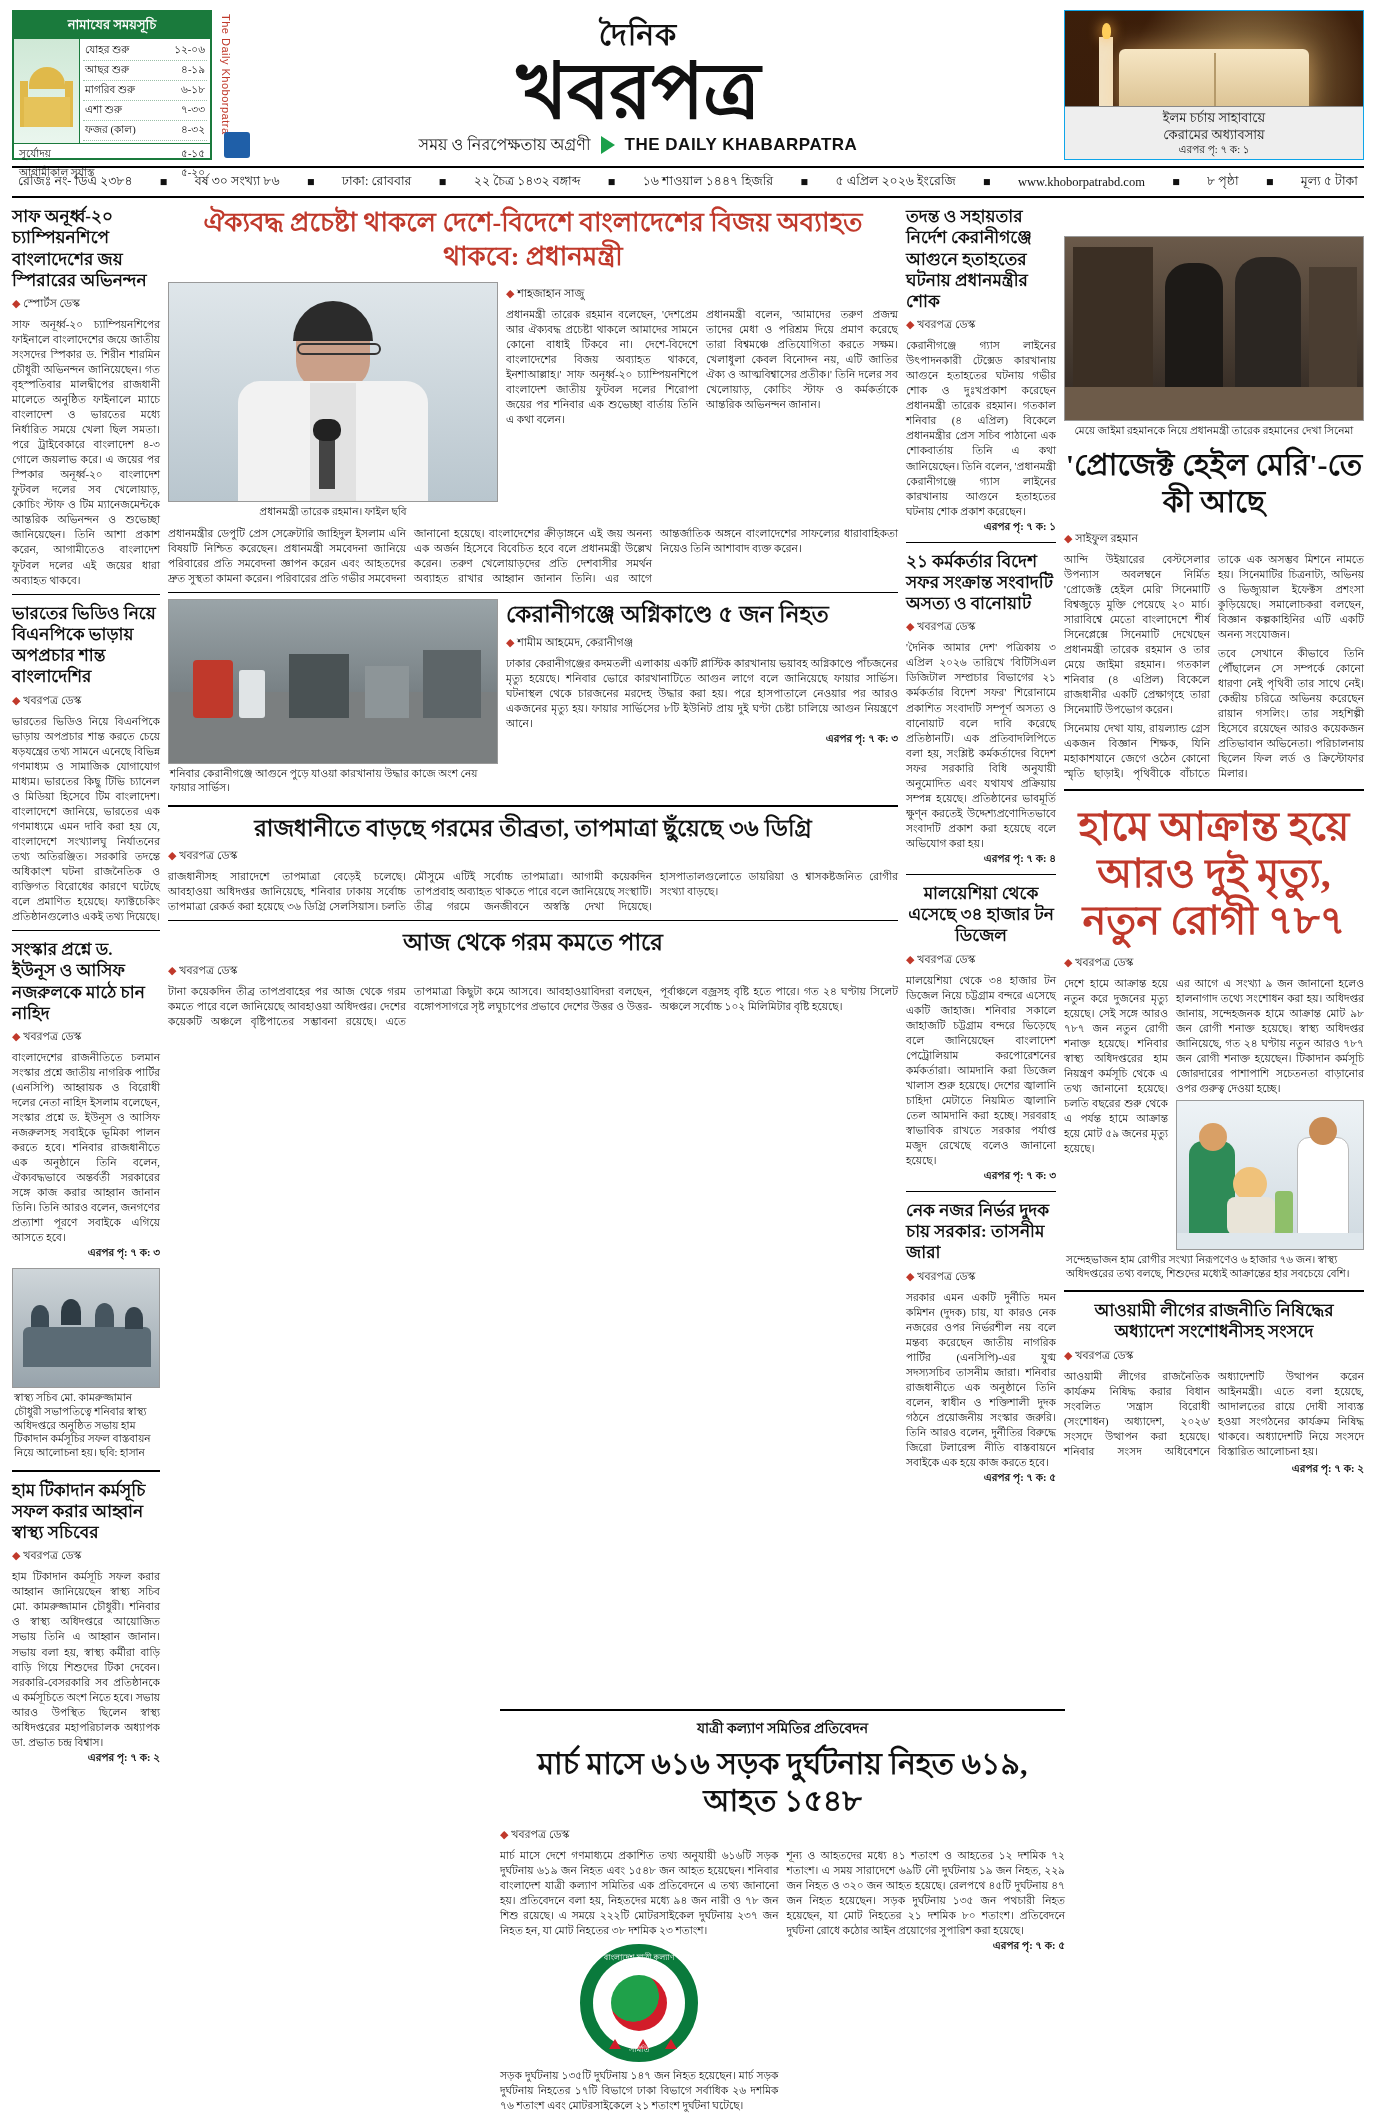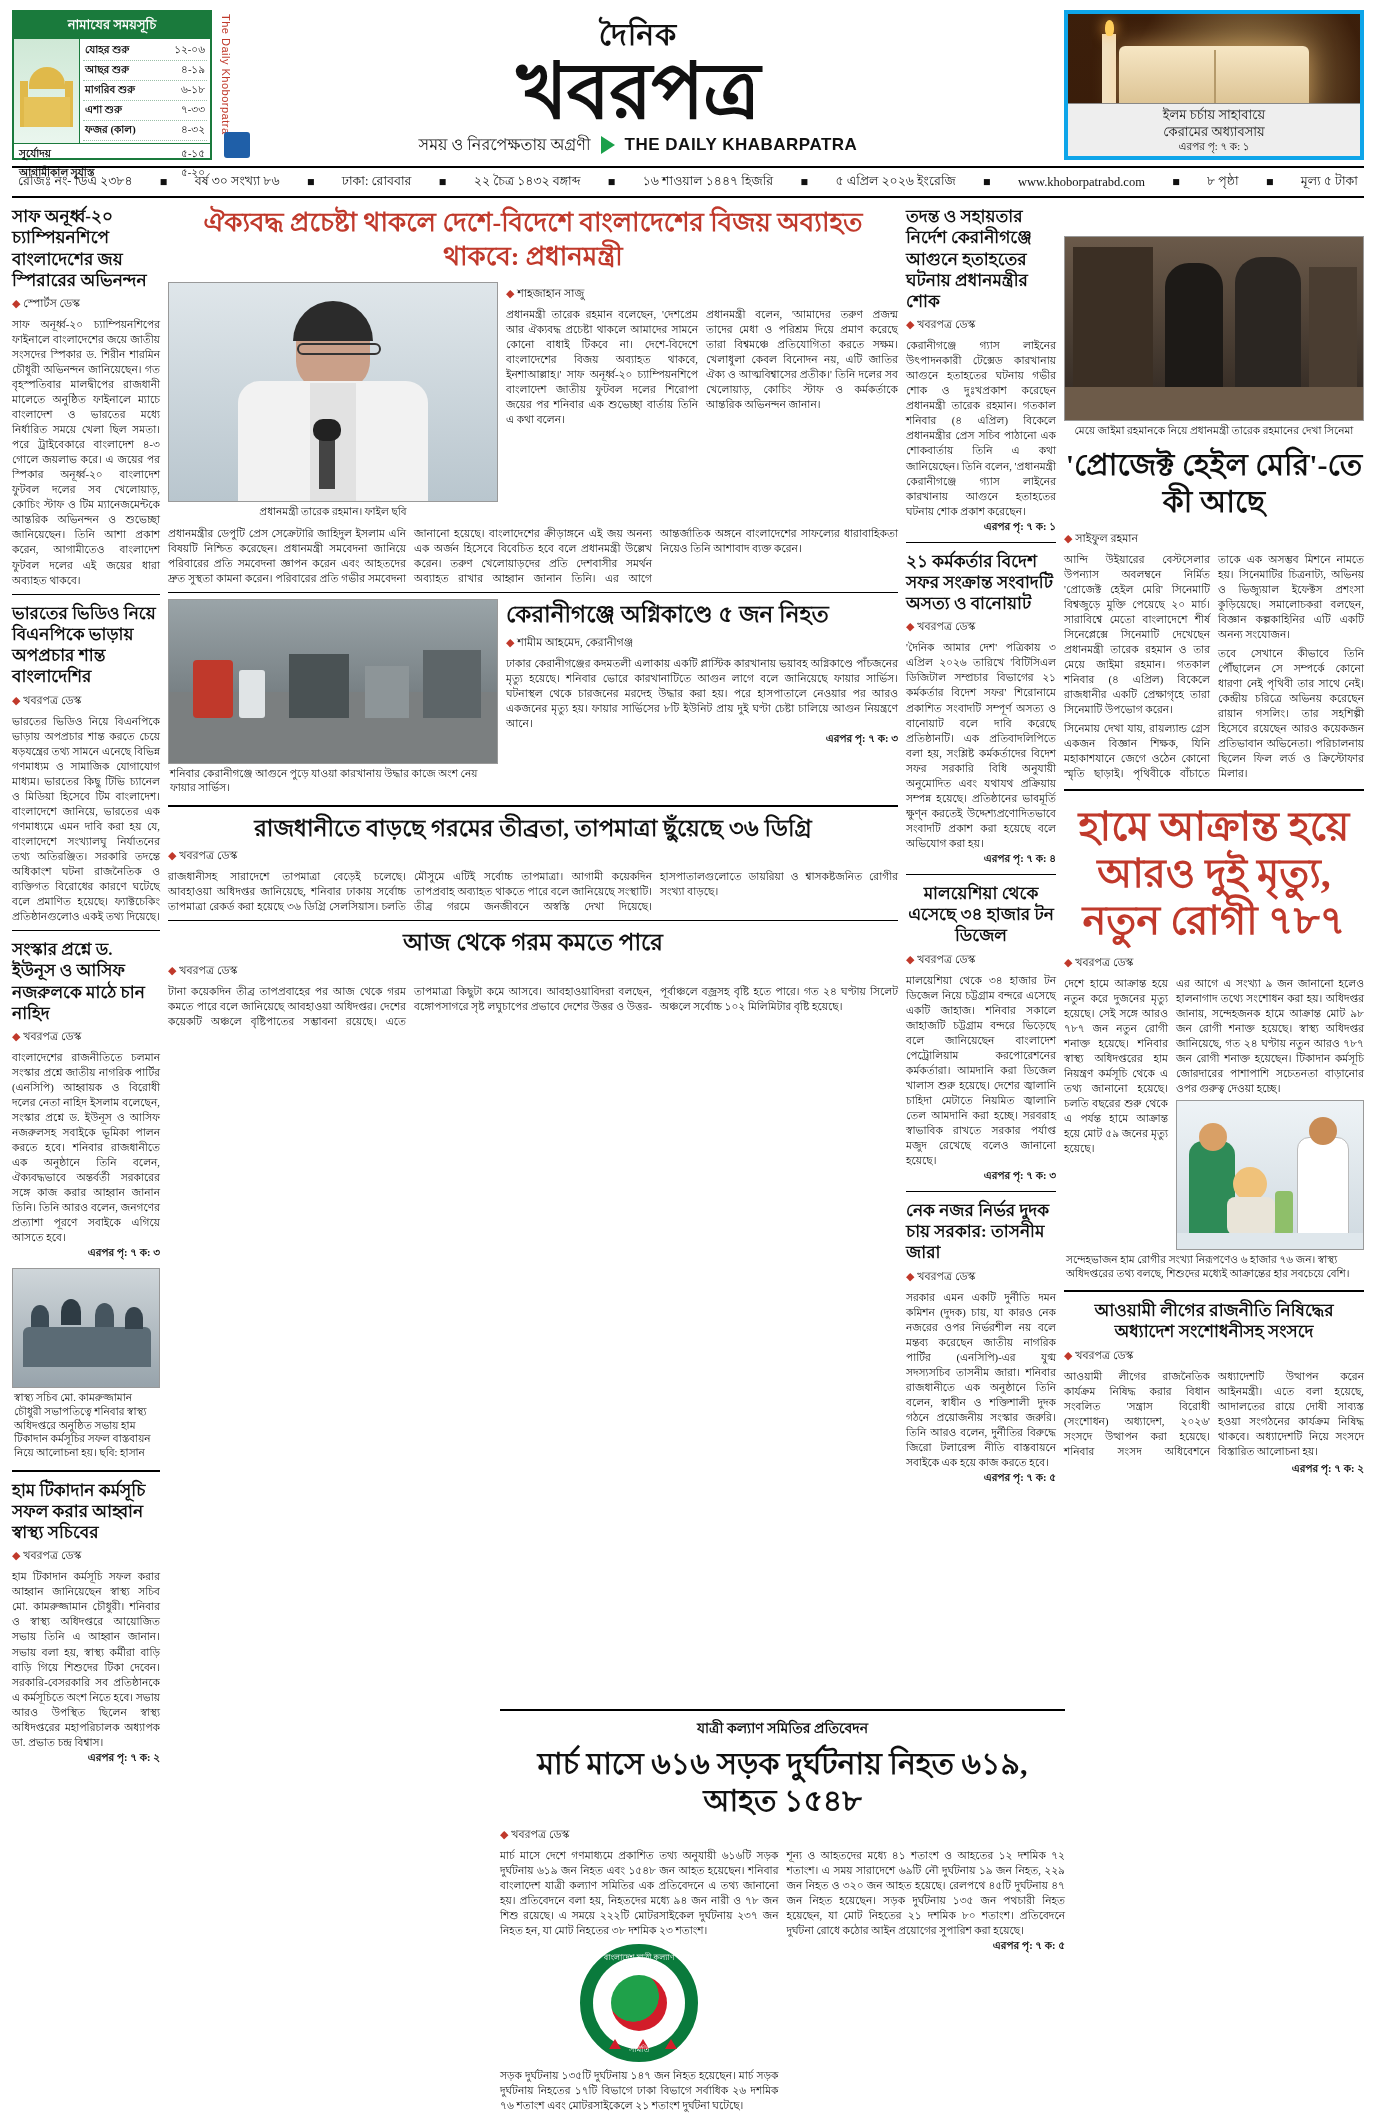--- a/index.html
+++ b/index.html
@@ -17,34 +17,34 @@
   .prayer-box { width:200px; border:2px solid #1a7a3c; background:#fff; display:flex; flex-direction:column; }
   .prayer-title { background:#1a7a3c; color:#fff; font-size:13px; text-align:center; padding:3px 0; font-weight:bold; }
   .prayer-body { display:flex; flex:1; }
   .mosque-art { width:66px; background:linear-gradient(#cfe8d6,#eaf6ee); border-right:1px solid #1a7a3c; position:relative; }
   .mosque-dome { position:absolute; left:50%; transform:translateX(-50%); top:28px; width:36px; height:22px; background:#e0b94a; border-radius:18px 18px 0 0; }
   .mosque-base { position:absolute; left:50%; transform:translateX(-50%); bottom:16px; width:46px; height:30px; background:#e6c35a; }
   .mosque-min1, .mosque-min2 { position:absolute; bottom:16px; width:8px; height:46px; background:#e0b94a; }
   .mosque-min1 { left:6px; } .mosque-min2 { right:6px; }
   .prayer-rows { flex:1; font-size:10.5px; padding:2px 3px; }
   .prayer-row { display:flex; justify-content:space-between; border-bottom:1px dotted #9bbfa8; padding:1px 2px; }
-  .prayer-row span:first-child { font-weight:bold; }
+  .prayer-row span:first-child { font-weight:normal; }
   .prayer-foot { border-top:1px solid #1a7a3c; font-size:10.5px; padding:1px 3px; }
 
   .title-block { flex:1; display:flex; flex-direction:column; align-items:center; justify-content:center; position:relative; }
   .kb-side { position:absolute; left:0; top:4px; writing-mode:vertical-rl; font-size:11px; color:#c0392b; letter-spacing:.5px; font-family:"Liberation Sans",sans-serif; }
   .daily-word { font-size:30px; font-weight:bold; letter-spacing:1px; margin-bottom:-6px; }
   .main-title { font-size:78px; font-weight:bold; line-height:.92; letter-spacing:-1px; }
   .tagline-row { display:flex; align-items:center; gap:10px; margin-top:4px; }
   .tagline { font-size:16px; }
   .playmark { width:0;height:0;border-left:14px solid #1aa04a;border-top:9px solid transparent;border-bottom:9px solid transparent; }
   .eng-title { font-size:17px; font-weight:bold; font-family:"Liberation Sans",sans-serif; letter-spacing:.5px; }
   .logo-mark { position:absolute; left:4px; bottom:2px; width:26px; height:26px; background:#1f5fa8; border-radius:3px; }
 
-  .ad-box { width:300px; border:4px solid #0ea5e9; background:#2b1a0d; position:relative; overflow:hidden; }
+  .ad-box { width:300px; border:1px solid #0ea5e9; background:#2b1a0d; position:relative; overflow:hidden; }
   .ad-scene { position:absolute; inset:0; background:
      radial-gradient(circle at 62% 48%, rgba(255,220,140,.55), rgba(60,30,10,.9) 60%),
      linear-gradient(#3a2412,#1a0f06); }
   .ad-book { position:absolute; left:50%; transform:translateX(-50%); bottom:44px; width:190px; height:66px;
      background:linear-gradient(#f6e6c4,#d9bf8e); border-radius:6px 6px 3px 3px;
      box-shadow:0 0 25px rgba(255,200,120,.55); }
   .ad-book:after { content:""; position:absolute; left:50%; top:4px; width:2px; height:58px; background:#b59a6a; }
   .ad-candle { position:absolute; left:34px; bottom:52px; width:14px; height:70px; background:#f2e2c4; }
   .ad-flame { position:absolute; left:37px; bottom:120px; width:9px; height:16px; background:#ffcf5c; border-radius:50% 50% 40% 40%; box-shadow:0 0 14px #ffb347; }
   .ad-caption { position:absolute; left:0; right:0; bottom:0; background:#eee; color:#111; text-align:center; font-size:13px; line-height:1.25; padding:3px 2px; border-top:1px solid #888; }

